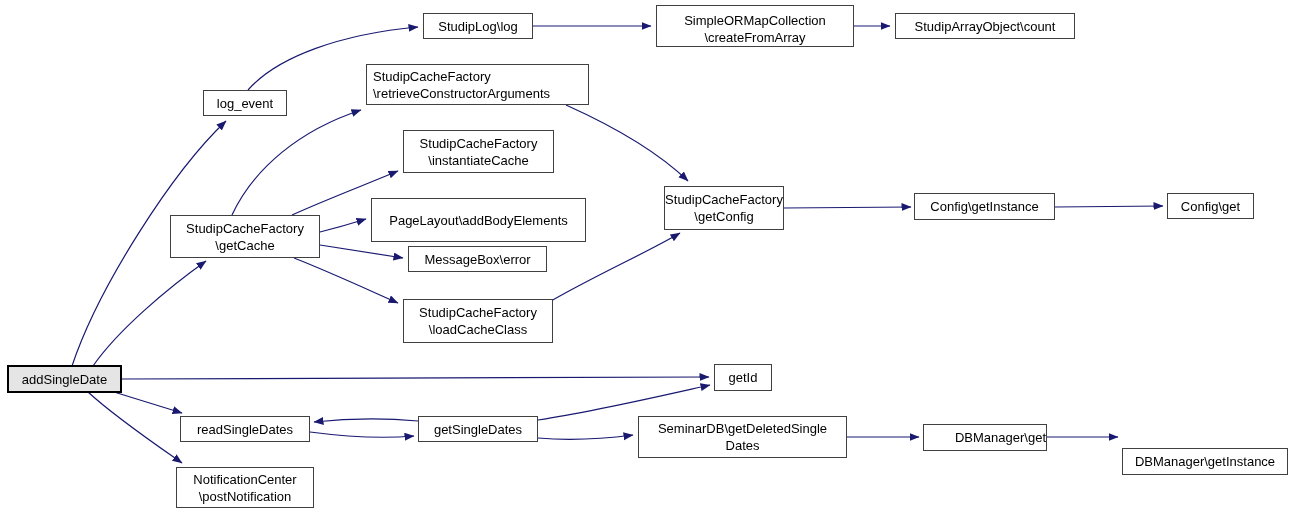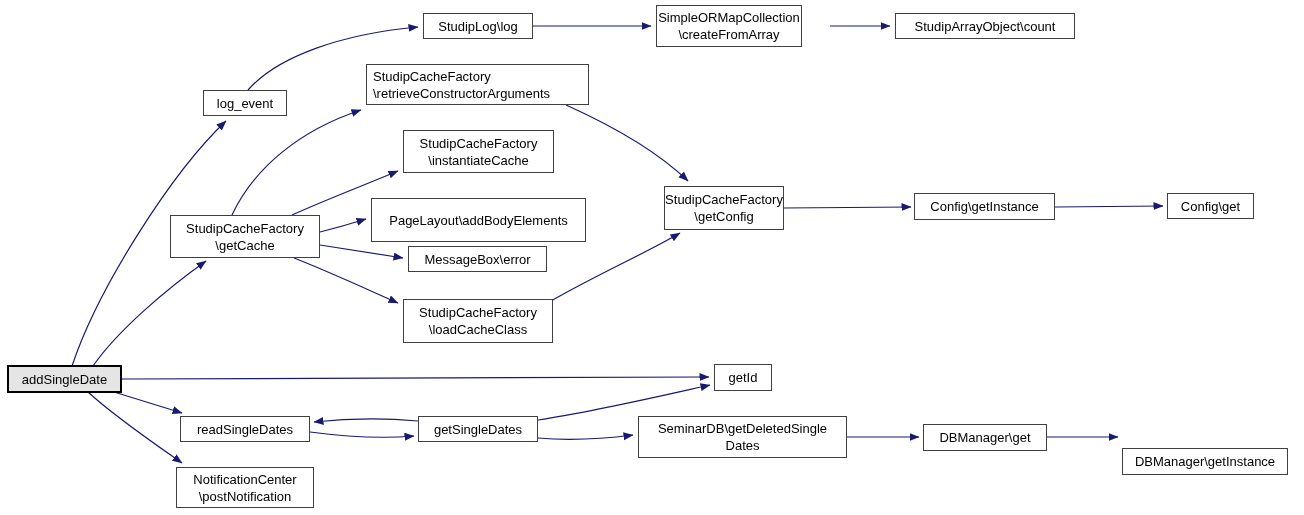--- a/index.html
+++ b/index.html
@@ -78,21 +78,21 @@
   </div>
 
   <div class="node" style="left:203px;top:90px;width:84px;height:26px;">
     <span>log_event</span>
   </div>
 
   <div class="node" style="left:423px;top:13px;width:110px;height:26px;">
     <span>StudipLog\log</span>
   </div>
 
-  <div class="node" style="left:656px;top:5px;width:146px;height:42px;">
+  <div class="node" style="left:656px;top:5px;width:198px;height:42px;justify-content:flex-end;">
     <span>SimpleORMapCollection</span>
     <span>\createFromArray</span>
   </div>
 
   <div class="node" style="left:895px;top:13px;width:180px;height:26px;">
     <span>StudipArrayObject\count</span>
   </div>
 
   <div class="node align-left" style="left:366px;top:64px;width:223px;height:41px;">
     <span>StudipCacheFactory</span>
@@ -145,21 +145,21 @@
 
   <div class="node" style="left:418px;top:416px;width:120px;height:26px;">
     <span>getSingleDates</span>
   </div>
 
   <div class="node" style="left:638px;top:416px;width:209px;height:42px;">
     <span>SeminarDB\getDeletedSingle</span>
     <span>Dates</span>
   </div>
 
-  <div class="node" style="left:923px;top:424px;width:124px;height:27px;">
+  <div class="node" style="left:923px;top:424px;width:124px;height:27px;align-items:flex-end;">
     <span>DBManager\get</span>
   </div>
 
   <div class="node" style="left:1122px;top:424px;width:166px;height:27px;margin-top:24px;">
     <span>DBManager\getInstance</span>
   </div>
 
   <div class="node" style="left:176px;top:467px;width:138px;height:41px;">
     <span>NotificationCenter</span>
     <span>\postNotification</span>

